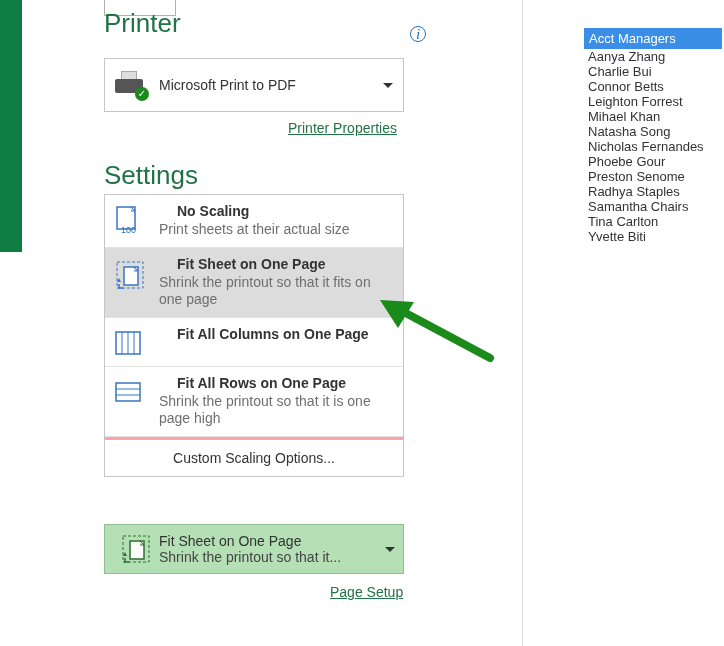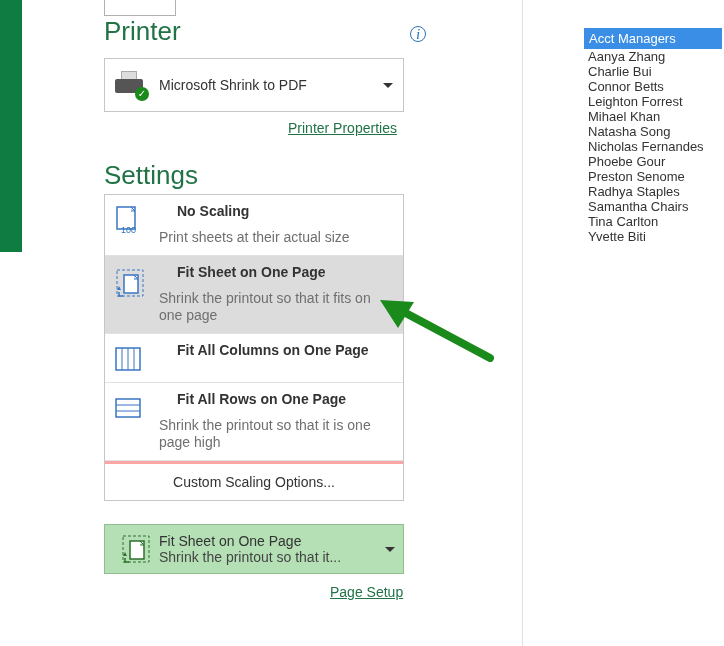--- a/index.html
+++ b/index.html
@@ -43,21 +43,21 @@
     width: 16px; height: 16px;
     line-height: 14px;
     text-align: center;
   }
   .section-header {
     color: #217346;
     font-size: 26px;
     font-weight: 400;
     position: absolute;
   }
-  #hdr-printer { left: 82px; top: 16px; }
+  #hdr-printer { left: 82px; top: 8px; }
   #hdr-settings { left: 82px; top: 160px; }
   .printer-box {
     position: absolute;
     left: 82px; top: 58px;
     width: 300px; height: 54px;
     border: 1px solid #c6c6c6;
     display: flex;
     align-items: center;
     padding: 6px 10px;
   }
@@ -111,21 +111,21 @@
     border-bottom: 1px solid #e2e2e2;
     align-items: flex-start;
   }
   .option:last-child { border-bottom: none; }
   .option .icon-slot {
     width: 46px; min-width: 46px;
     display: flex; align-items: center; justify-content: flex-start;
     padding-top: 2px;
   }
   .option .text-slot .title { font-weight: 700; font-size: 14px; margin-left: 18px; }
-  .option .text-slot .desc  { font-size: 14px; color: #6f6f6f; margin-top: 10px; line-height: 1.25; }
+  .option .text-slot .desc  { font-size: 14px; color: #6f6f6f; margin-top: 2px; line-height: 1.25; }
   .option.highlight { background: #dcdcdc; }
   .custom-opt {
     text-align: center;
     padding: 10px 0;
     font-size: 14px;
     border-top: 3px solid #fca5a5;
   }
 
   .selected-box {
     position: absolute;
@@ -199,21 +199,21 @@
 
   <div id="hdr-printer" class="section-header">Printer</div>
 
   <div class="printer-box">
     <div class="printer-icon">
       <div class="paper"></div>
       <div class="body"></div>
       <div class="check">✓</div>
     </div>
     <div class="printer-text">
-      <div class="line1">Microsoft Shrink to PDF</div>
+      <div class="line1">Microsoft Print to PDF</div>
     </div>
     <div class="caret"></div>
   </div>
 
   <a id="lnk-printer-props" class="link">Printer Properties</a>
 
   <div id="hdr-settings" class="section-header">Settings</div>
 
   <div class="settings-panel">
 

